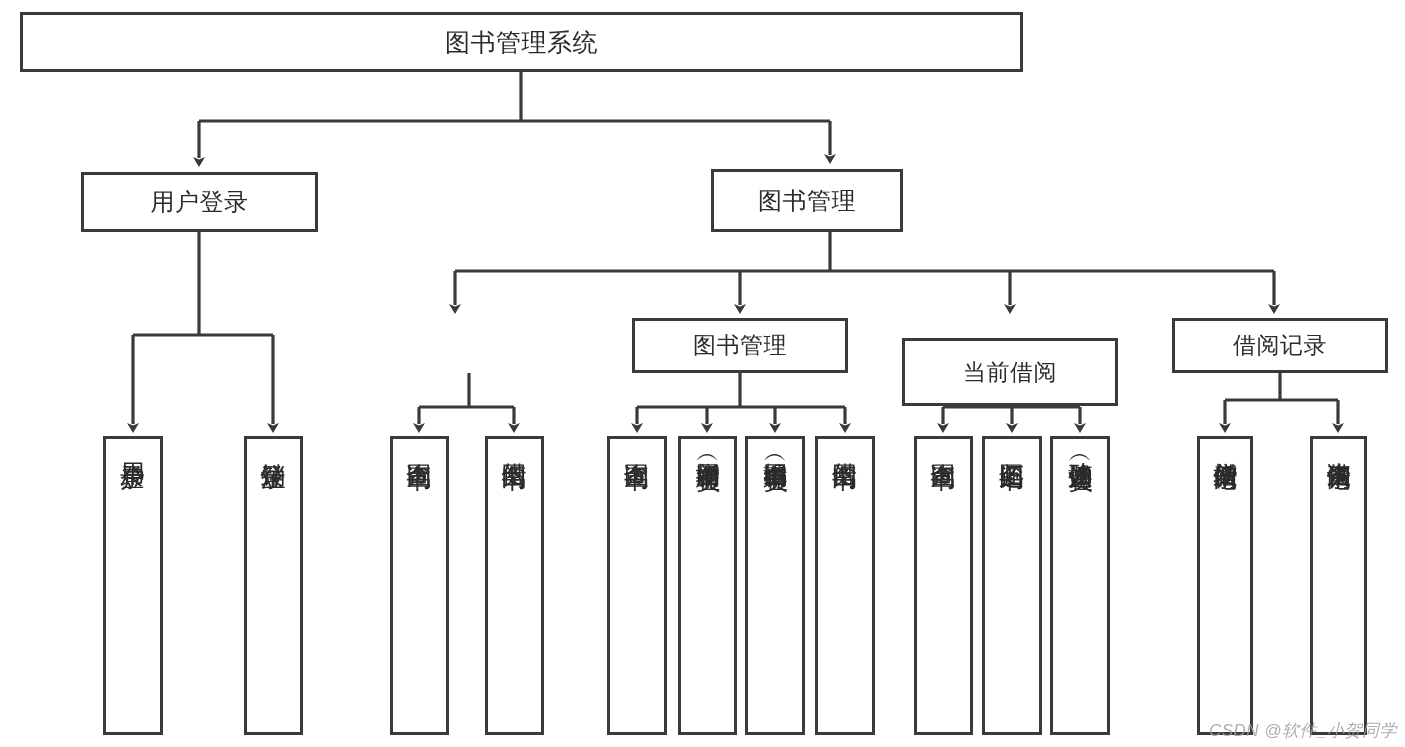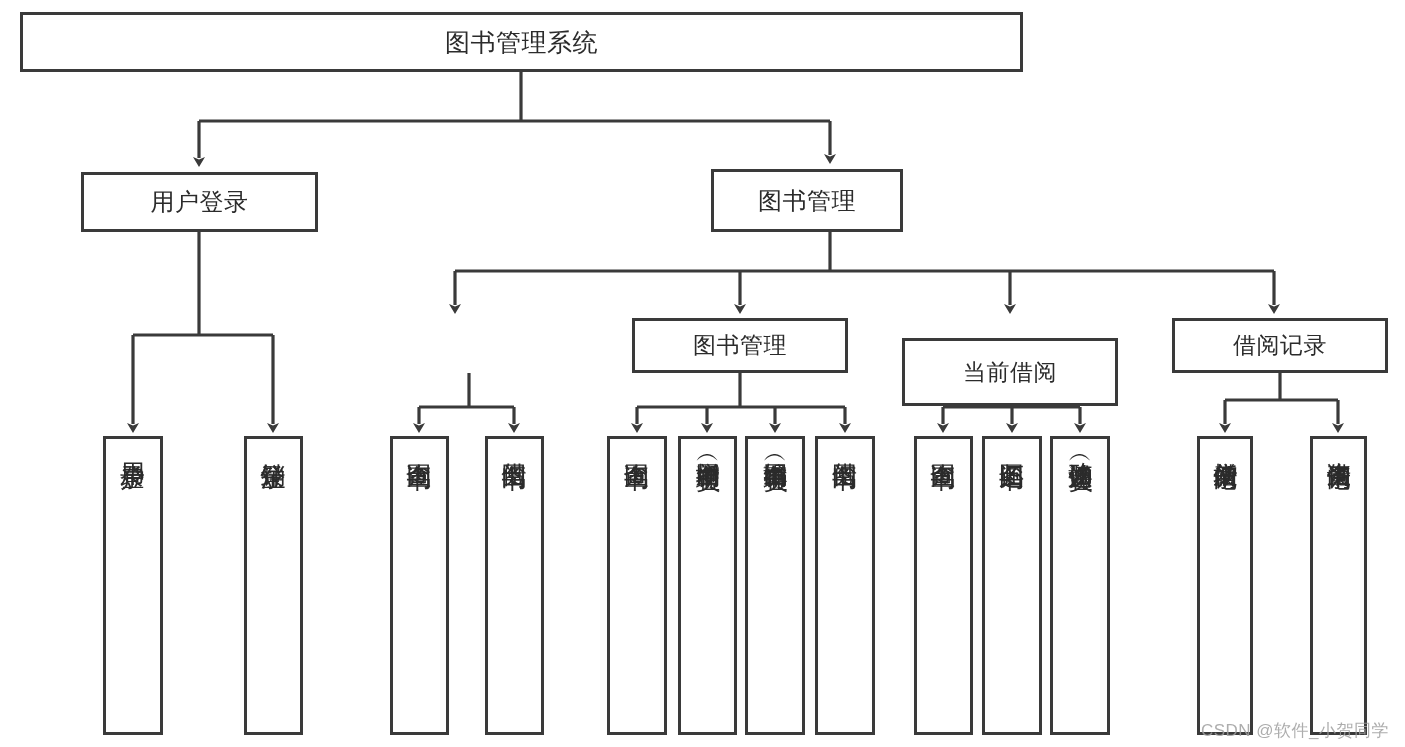--- a/index.html
+++ b/index.html
@@ -56,27 +56,28 @@
     font-size: 25px;
     line-height: 1.12;
     letter-spacing: 1px;
     white-space: nowrap;
   }
   .node-leaf.tall .label {
     font-size: 24px;
   }
   .watermark {
     position: absolute;
-    right: 16px;
+    right: 8px;
     bottom: 5px;
     font-size: 17px;
     color: #9f9f9f;
     letter-spacing: 0.5px;
     white-space: nowrap;
     opacity: 0.85;
+    font-style: italic;
   }
 </style>
 </head>
 <body>
 
 <div id="diagram-root">
 
   <svg id="edge-layer" width="1405" height="747" viewBox="0 0 1405 747">
     <defs>
       <marker id="arrow" markerWidth="10" markerHeight="12" refX="1" refY="6" orient="auto" markerUnits="userSpaceOnUse">

